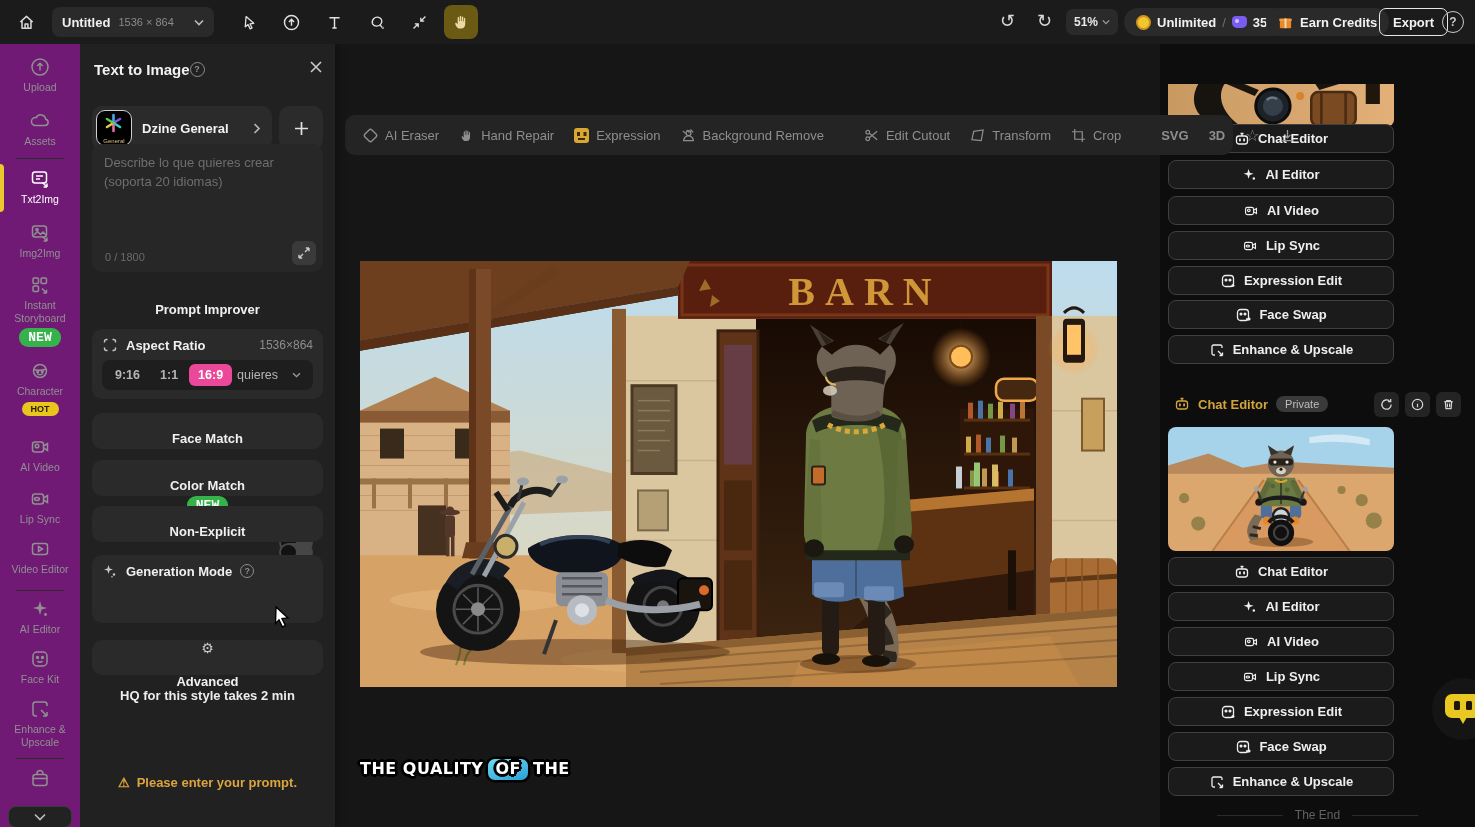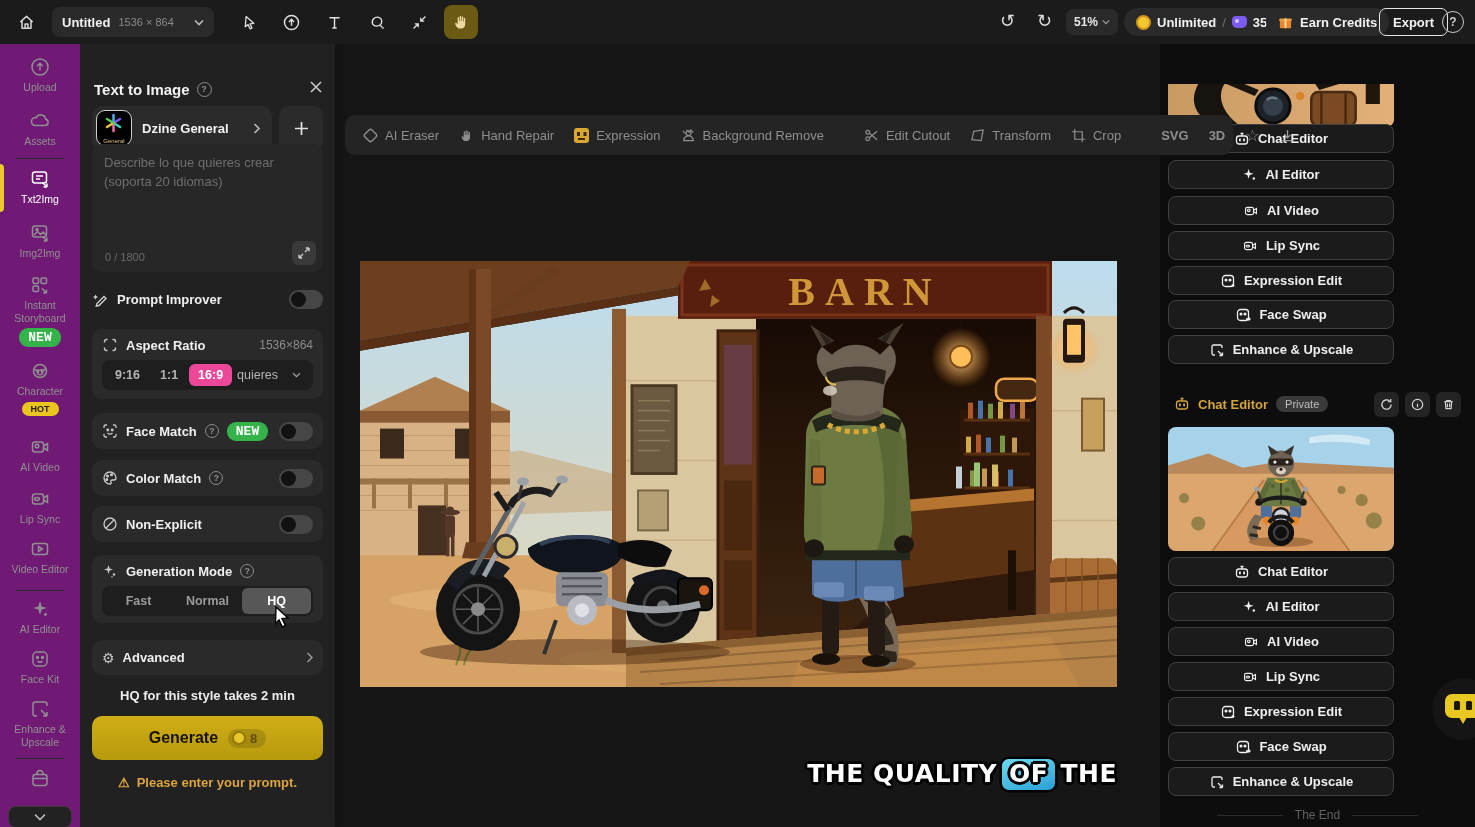--- a/index.html
+++ b/index.html
@@ -36,37 +36,37 @@
   .sb-lb { font-size:10.5px; line-height:1.2; display:block; }
   .sb-item.active { color:#fff; }
   #active-bar { position:absolute; left:0; top:120px; width:4px; height:48px; background:#e9c92b; border-radius:0 4px 4px 0; }
   .sb-div { position:absolute; left:16px; width:48px; height:1px; background:#2b2b2b; }
   .badge-new { display:inline-block; margin-top:4px; background:#35b24a; color:#fff; font-size:13px; font-weight:700; padding:2px 9px; border-radius:9px;font-family:Liberation Mono, monospace; }
   .badge-hot { display:inline-block; margin-top:4px; background:#eac51e; color:#262000; font-size:9px; font-weight:700; padding:2px 9px; border-radius:9px; }
   #sb-collapse { position:absolute; left:8px; top:762px; width:64px; height:22px; background:#222; border:1px solid #3a3a3a; border-radius:8px; display:flex; align-items:center; justify-content:center; color:#bdbdbd; }
 
   
   #lpanel { position:absolute; left:80px; top:44px; width:255px; height:783px; background:#212121; z-index:14; box-shadow:2px 0 8px rgba(0,0,0,.35); }
-  #lp-head { position:absolute; left:14px; top:16px; right:12px; display:flex; align-items:center; gap:7px;margin-top:20px; }
+  #lp-head { position:absolute; left:14px; top:16px; right:12px; display:flex; align-items:center; gap:0; }
   #lp-head .t { color:#f2f2f2; font-size:15px; font-weight:700; }
   .qicon { width:15px; height:15px; border-radius:50%; border:1.4px solid #8d8d8d; color:#8d8d8d; font-size:9px; font-weight:700; display:inline-flex; align-items:center; justify-content:center; flex:none; }
   #lp-close { margin-left:auto; color:#c9c9c9; }
   #model-row { position:absolute; left:12px; top:62px; width:231px; height:44px; display:flex; gap:7px; }
   #model-pill { flex:1; background:#2b2b2b; border-radius:10px; display:flex; align-items:center; gap:10px; padding:4px; }
   #model-icon { width:36px; height:36px; background:#000; border:1.5px solid #cfcfcf; border-radius:9px; position:relative; flex:none; }
   #model-icon .gen { position:absolute; bottom:1px; left:0; right:0; text-align:center; font-size:6px; color:#e3c27a; }
   #model-pill .nm { color:#f2f2f2; font-size:13px; font-weight:700; }
   #model-pill svg.chev { margin-left:auto; margin-right:8px; }
   #model-add { width:44px; background:#2b2b2b; border-radius:10px; display:flex; align-items:center; justify-content:center; color:#e0e0e0; }
   #prompt-box { position:absolute; left:12px; top:100px; width:231px; height:128px; background:#272727; border-radius:10px; }
   #prompt-box textarea { position:absolute; inset:10px 10px 30px 12px; background:transparent; border:none; outline:none; resize:none; color:#ddd; font-family:"Liberation Sans",sans-serif; font-size:13px; line-height:1.45; }
   #prompt-box textarea::placeholder { color:#6e6e6e; }
   #prompt-counter { position:absolute; left:13px; bottom:9px; color:#6a6a6a; font-size:11px; }
   #prompt-expand { position:absolute; right:7px; bottom:7px; width:24px; height:24px; background:#3a3a3a; border-radius:6px; display:flex; align-items:center; justify-content:center; }
-  .lp-row { position:absolute; left:12px; width:231px; display:flex; align-items:center; gap:8px; }
+  .lp-row { position:absolute; left:12px; width:231px; display:flex; align-items:center; gap:18px;flex-direction:column; }
   .lp-row .lbl { color:#f0f0f0; font-size:13px; font-weight:700; }
   .card { background:#2a2a2a; border-radius:10px; }
   .toggle { width:34px; height:19px; border-radius:10px; background:#464646; position:relative; margin-left:auto; flex:none; }
   .toggle::after { content:""; position:absolute; left:2px; top:2px; width:15px; height:15px; border-radius:50%; background:#121212; }
   #improver-row { top:240px; height:30px; }
   #aspect-card { position:absolute; left:12px; top:285px; width:231px; height:70px; padding:8px 10px; }
   #aspect-card .hd { display:flex; align-items:center; gap:8px; }
   #aspect-card .hd .lbl { color:#f0f0f0; font-size:13px; font-weight:700; }
   #aspect-card .hd .val { margin-left:auto; color:#8d8d8d; font-size:12px; }
   #aspect-opts { margin-top:7px; background:#1e1e1e; border-radius:8px; height:30px; display:flex; align-items:center; padding:2px 4px; gap:2px; }
@@ -93,22 +93,22 @@
   
   #canvas-area { position:absolute; left:335px; top:44px; width:825px; height:783px; background:#161616; }
   #float-toolbar { position:absolute; left:345px; top:72px; width:888px; height:40px; background:#242424; border-radius:10px; display:flex; align-items:center; padding:0 18px; gap:20px; z-index:12; color:#8e8e8e; font-size:13px;margin-top:43px; }
   .tbi { display:flex; align-items:center; gap:7px; white-space:nowrap; }
   .tbdiv { width:1px; height:16px; background:#3c3c3c; }
   .tbico { color:#8e8e8e; }
   #expr-ico { width:15px; height:15px; background:#d9a832; border-radius:3px; position:relative; }
   #expr-ico::before { content:""; position:absolute; left:3px; top:4px; width:2.5px; height:4px; background:#3c2a08; box-shadow:6.5px 0 0 #3c2a08; }
   #expr-ico::after { content:""; position:absolute; left:4px; bottom:2.5px; width:7px; height:2px; background:#3c2a08; }
   #scene-wrap { position:absolute; left:360px; top:261px; width:757px; height:426px; overflow:hidden; background:#0c0c0c; z-index:2; }
-  #caption { position:absolute; left:360px; top:759px; width:757px; text-align:right; z-index:3;
-    font-family:"DejaVu Sans", sans-serif; font-weight:800; font-size:25px; letter-spacing:.5px; color:#fff;
+  #caption { position:absolute; left:360px; top:759px; width:757px; text-align:left; z-index:3;
+    font-family:"DejaVu Sans", sans-serif; font-weight:800; font-size:16px; letter-spacing:.5px; color:#fff;
     text-shadow:-2px -2px 0 #000,2px -2px 0 #000,-2px 2px 0 #000,2px 2px 0 #000,0 3px 0 #000,0 -3px 0 #000,3px 0 0 #000,-3px 0 0 #000; }
   #caption .hl { background:linear-gradient(160deg,#6edcf0,#2a9ed6); border-radius:7px; padding:0 7px 2px; margin:0 5px; box-shadow:0 0 0 2.5px rgba(0,0,0,.9); }
 
   
   #rpanel { position:absolute; left:1160px; top:44px; width:315px; height:783px; background:#0d0d0d; z-index:8; }
   #rp-tabs { position:absolute; left:0; top:0; width:315px; height:40px; display:flex; align-items:center; }
   .rtab { display:flex; align-items:center; gap:8px; font-size:13px; font-weight:700; }
   #tab-results { position:absolute; left:72px; color:#f0f0f0; }
   #tab-layers { position:absolute; left:232px; color:#c6c6c6; }
   #rp-tabdiv { position:absolute; left:188px; top:12px; width:1px; height:16px; background:#333; }
@@ -429,41 +429,29 @@
   <div id="genmode-card" class="card">
     <div class="hd">
       <svg width="16" height="16" viewBox="0 0 16 16" fill="#c8c8c8">
           <path d="M6.5 2 L7.6 5.4 L11 6.5 L7.6 7.6 L6.5 11 L5.4 7.6 L2 6.5 L5.4 5.4 Z"></path>
           <circle cx="12" cy="11.5" r="1.2"></circle>
           <circle cx="10" cy="13.8" r=".8"></circle>
         </svg>
       <span class="lbl">Generation Mode</span>
       <span class="qicon" style="width:14px;height:14px">?</span>
     </div>
-    <div id="genmode-seg">
-      <span class="seg">Fast</span>
-      <span class="seg">Normal</span>
-      <span class="seg sel">HQ</span>
-    </div>
   </div>
   <div class="lp-row card" id="advanced-row">
     <span style="color:#c8c8c8;font-size:14px">⚙</span>
     <span class="lbl">Advanced</span>
     <svg class="chev" width="7" height="11" viewBox="0 0 7 11" fill="none" stroke="#9a9a9a" stroke-width="1.5">
         <path d="M1.5 1 L6 5.5 L1.5 10"></path>
       </svg>
   </div>
   <div id="note-row">HQ for this style takes 2 min</div>
-  <div id="generate-btn">
-    <span class="g">Generate</span>
-    <span id="gen-cost">
-      <span class="c"></span>
-      <span class="n">8</span>
-    </span>
-  </div>
   <div id="warn-row">
     <span>⚠</span>
     <span>Please enter your prompt.</span>
   </div>
 </div>
 
 <div id="canvas-area"></div>
 
 <div id="scene-wrap">
   <svg width="757" height="426" viewBox="0 0 757 427" preserveAspectRatio="none">

